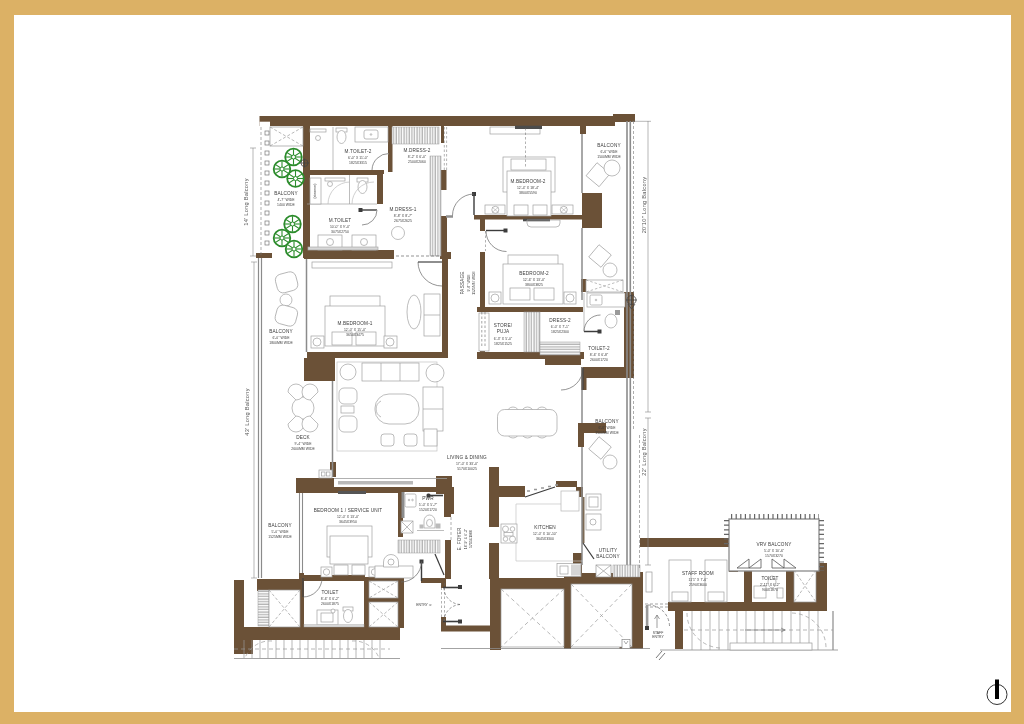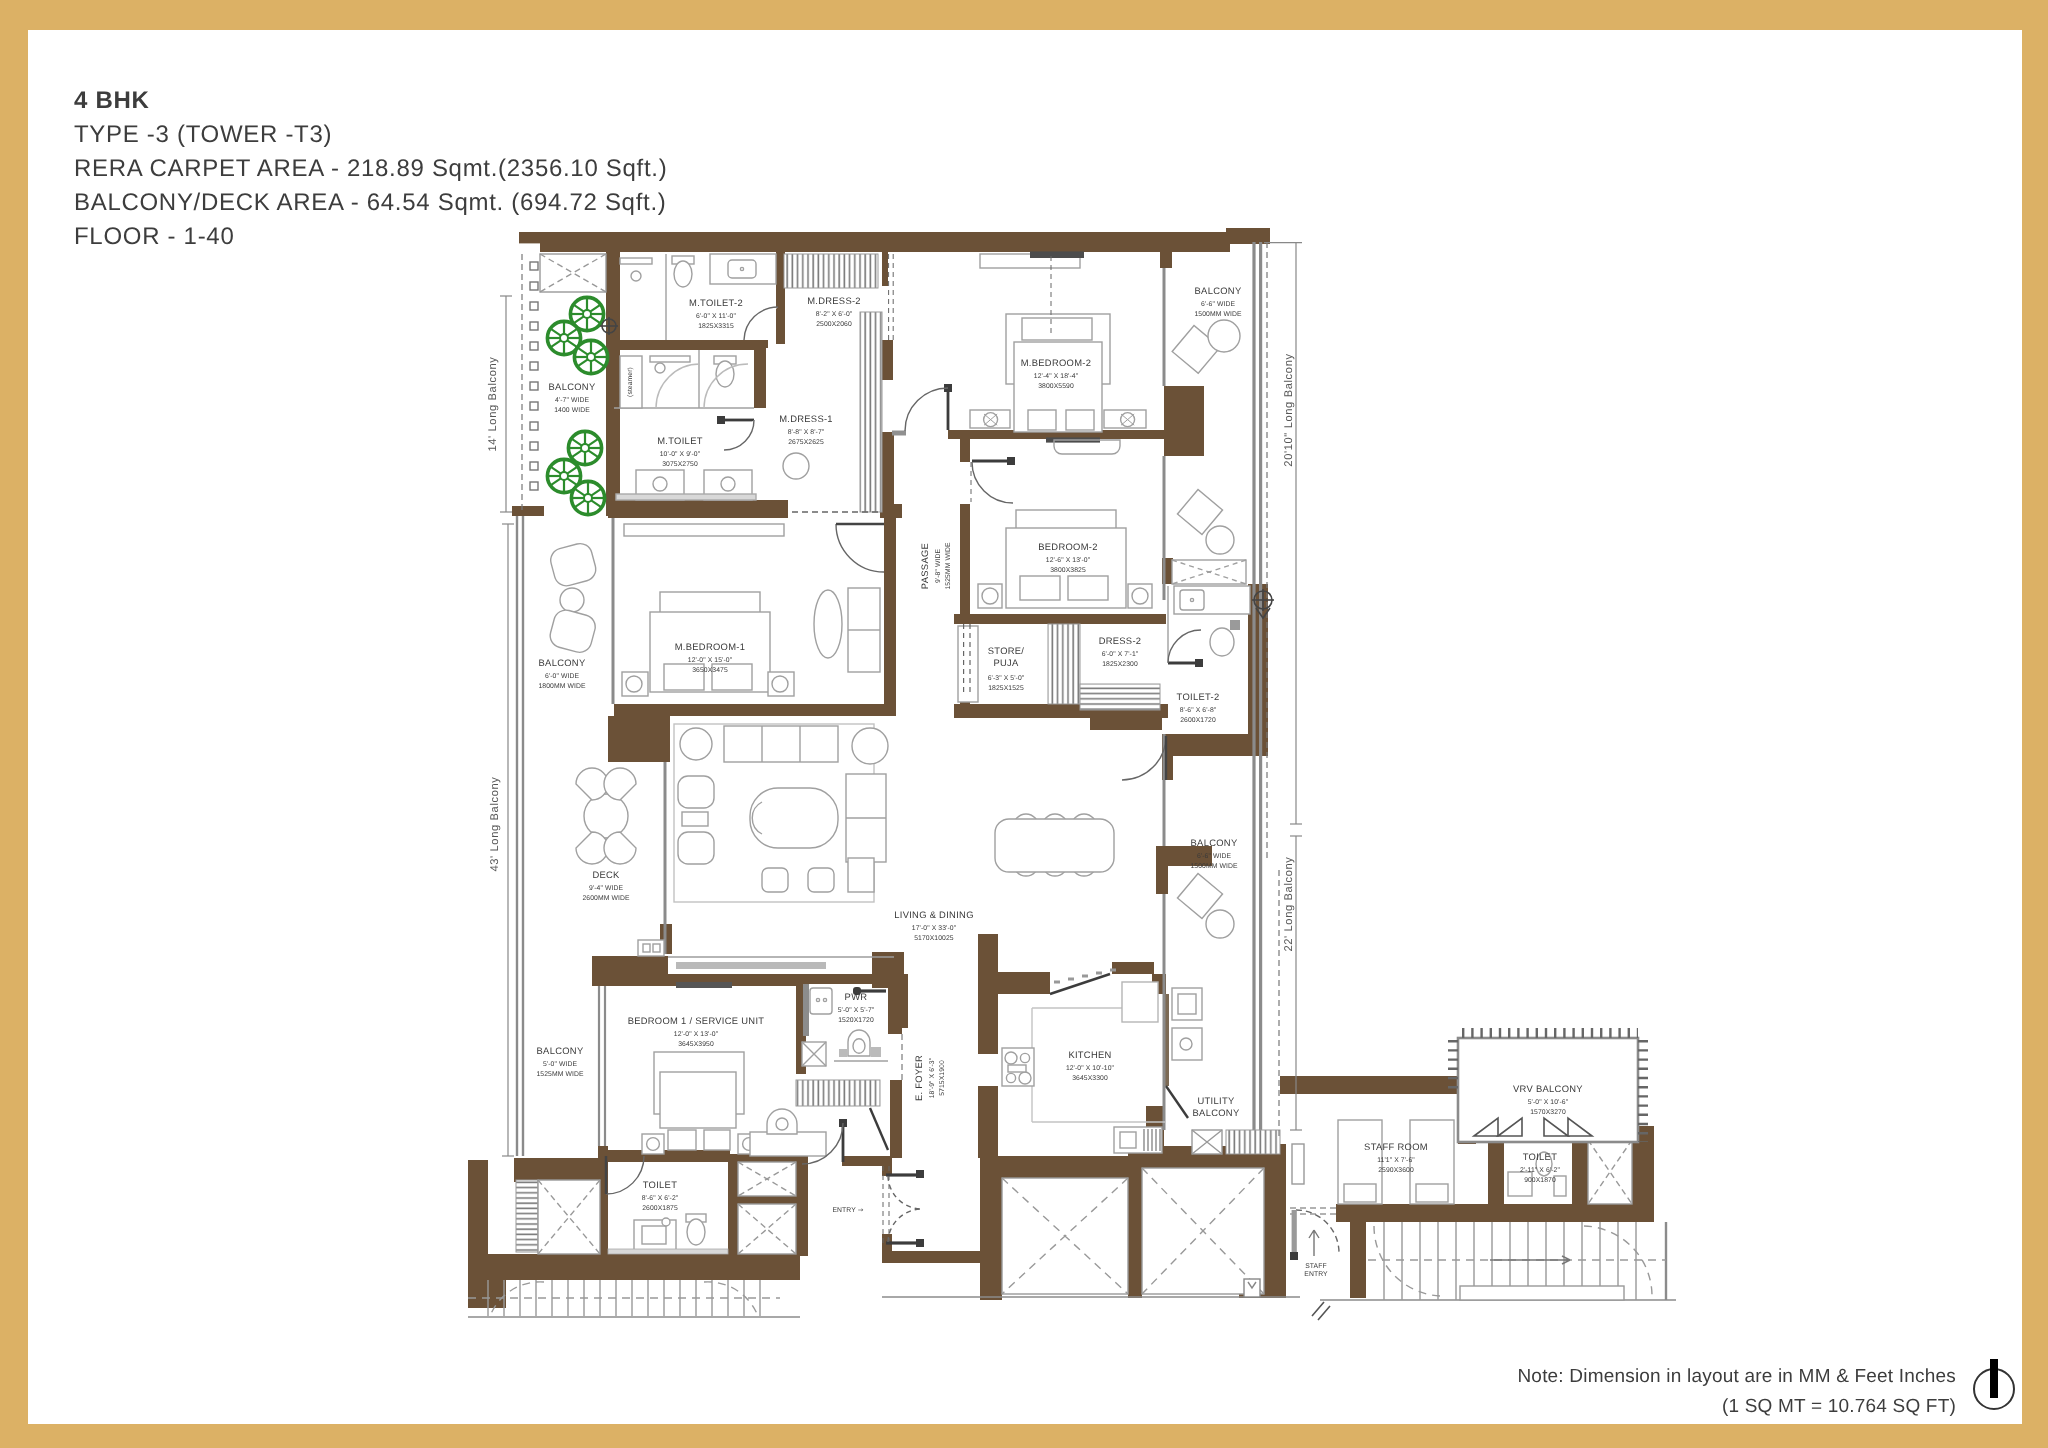--- a/index.html
+++ b/index.html
@@ -643,25 +643,18 @@
 <use href="#tree" x="292.5" y="224"></use>
 <use href="#tree" x="282" y="238"></use>
 <use href="#tree" x="294" y="249"></use>
 <g stroke="#444" stroke-width="0.8" fill="none">
         <circle cx="304.5" cy="163" r="3.5"></circle>
         <line x1="300" y1="163" x2="309" y2="163"></line>
         <line x1="304.5" y1="158.5" x2="304.5" y2="167.5"></line>
       </g>
 </svg>
 
-<div id="info"><b>4 BHK</b><br>
-TYPE -3 (TOWER -T3)<br>
-RERA CARPET AREA - 218.89 Sqmt.(2356.10 Sqft.)<br>
-BALCONY/DECK AREA - 64.54 Sqmt. (694.72 Sqft.)<br>
-FLOOR - 1-40</div>
-
-<div id="note">Note: Dimension in layout are in MM &amp; Feet Inches<br>
-(1 SQ MT = 10.764 SQ FT)</div>
+
 <svg width="34" height="34" viewBox="0 0 34 34" style="position:absolute;left:966px;top:662px">
 <circle cx="17" cy="17.5" r="10" fill="none" stroke="#333" stroke-width="1"></circle>
 <rect x="15" y="2.5" width="4" height="19.5" fill="#000"></rect>
 </svg>
 </div>
 
 </body></html>

